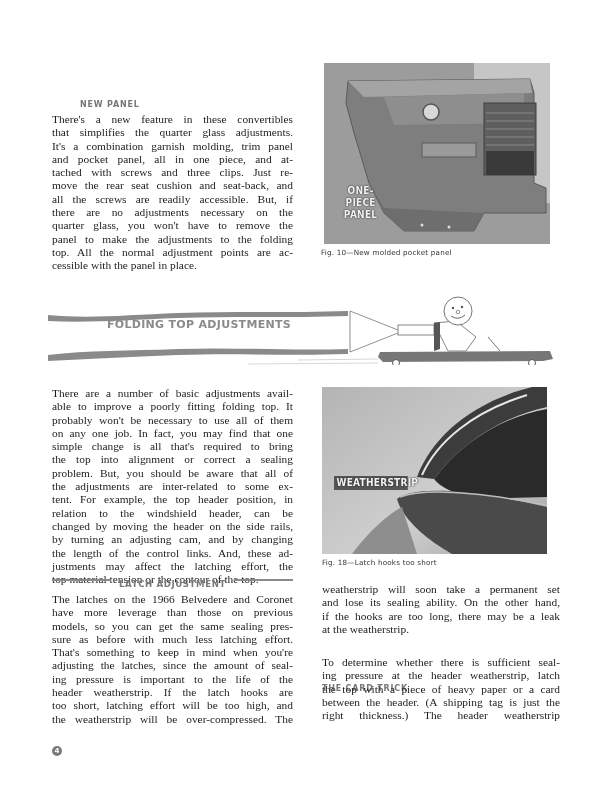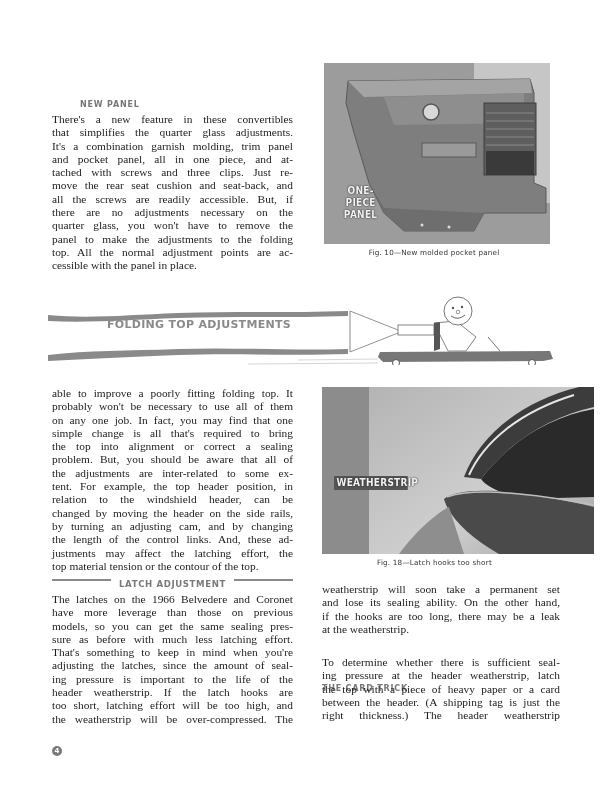--- a/index.html
+++ b/index.html
@@ -3,21 +3,21 @@
   <meta charset="utf-8">
   <style>
     html, body { margin: 0; padding: 0; background: #ffffff; }
     body { width: 612px; height: 792px; position: relative; overflow: hidden; font-family: "DejaVu Serif", serif; color: #1e1e1e; }
     .abs { position: absolute; }
     .heading { font-family: "DejaVu Sans", sans-serif; font-weight: bold; font-size: 8px; letter-spacing: 0.8px; color: #777; }
     .body-text { font-family: "Liberation Serif", serif; font-size: 11.4px; line-height: 13.3px; text-align: justify; color: #1c1c1c; }
     .body-text span.line { display: block; text-align: justify; text-align-last: justify; white-space: nowrap; }
     .body-text span.line.last { text-align-last: left; }
     .photo { background: #8c8c8c; overflow: hidden; }
-    .caption { font-family: "DejaVu Sans", sans-serif; font-size: 7.2px; text-align: center; color: #333; letter-spacing: 0.2px; }
+    .caption { font-family: "DejaVu Sans", sans-serif; font-size: 7.2px; color: #333; letter-spacing: 0.2px; }
     .photo-label { font-family: "DejaVu Sans", sans-serif; font-weight: bold; color: #f2f2f2; font-size: 11px; line-height: 12px; text-align: center; letter-spacing: 0.3px; text-shadow: 0 0 2px #333, 0 0 1px #222; transform: scaleX(0.82); transform-origin: left top; }
     .banner-text { font-family: "DejaVu Sans", sans-serif; font-weight: bold; font-size: 11px; color: #8a8a8a; letter-spacing: 0.3px; }
     .rule-heading { display: flex; align-items: flex-start; gap: 8px; }
     .rule-heading .rule { flex: 1; height: 2px; background: #8a8a8a; }
     .rule-heading .label { font-family: "DejaVu Sans", sans-serif; font-weight: bold; font-size: 8.6px; color: #7a7a7a; letter-spacing: 0.6px; white-space: nowrap; }
     .page-num { width: 10px; height: 10px; border-radius: 50%; background: #7a7a7a; color: #fff; font-family: "DejaVu Sans", sans-serif; font-weight: bold; font-size: 7px; line-height: 10px; text-align: center; }
   </style>
 </head>
 <body>
 
@@ -94,37 +94,38 @@
     <path d="M440,52 L452,66" stroke="#666" stroke-width="0.9" fill="none"></path>
 
     <path d="M332,67 L502,66 L505,74 L495,76 L335,77 L330,72 Z" fill="#777"></path>
     <circle cx="348" cy="78" r="3.5" fill="#fff" stroke="#555" stroke-width="1"></circle>
     <circle cx="484" cy="78" r="3.5" fill="#fff" stroke="#555" stroke-width="1"></circle>
   </svg>
   <div class="abs banner-text" style="left:59px; top:33px;">FOLDING TOP ADJUSTMENTS</div>
 </div>
 
 <div class="abs body-text" style="left:52px; top:387px; width:241px;">
+  <span class="line">There are a number of basic adjustments avail-</span>
   <span class="line">able to improve a poorly fitting folding top. It</span>
   <span class="line">probably won't be necessary to use all of them</span>
   <span class="line">on any one job. In fact, you may find that one</span>
   <span class="line">simple change is all that's required to bring</span>
   <span class="line">the top into alignment or correct a sealing</span>
   <span class="line">problem. But, you should be aware that all of</span>
   <span class="line">the adjustments are inter-related to some ex-</span>
   <span class="line">tent. For example, the top header position, in</span>
   <span class="line">relation to the windshield header, can be</span>
   <span class="line">changed by moving the header on the side rails,</span>
   <span class="line">by turning an adjusting cam, and by changing</span>
   <span class="line">the length of the control links. And, these ad-</span>
   <span class="line">justments may affect the latching effort, the</span>
   <span class="line last">top material tension or the contour of the top.</span>
 </div>
 
-<div class="abs photo" style="left:322px; top:387px; width:225px; height:167px;padding-left:47px;">
+<div class="abs photo" style="left:322px; top:387px; width:225px; height:167px;">
   <svg width="225" height="167" viewBox="0 0 225 167">
     <defs>
       <linearGradient id="bg11" x1="0" y1="0" x2="1" y2="1">
         <stop offset="0" stop-color="#b4b4b4"></stop>
           <stop offset="0.6" stop-color="#cfcfcf"></stop>
           <stop offset="1" stop-color="#a0a0a0"></stop>
       </linearGradient>
     </defs>
     <rect width="225" height="167" fill="url(#bg11)"></rect>
     <path d="M95,90 C110,50 150,15 210,0 L225,0 L225,20 C180,30 140,55 112,92 Z" fill="#3c3c3c"></path>

